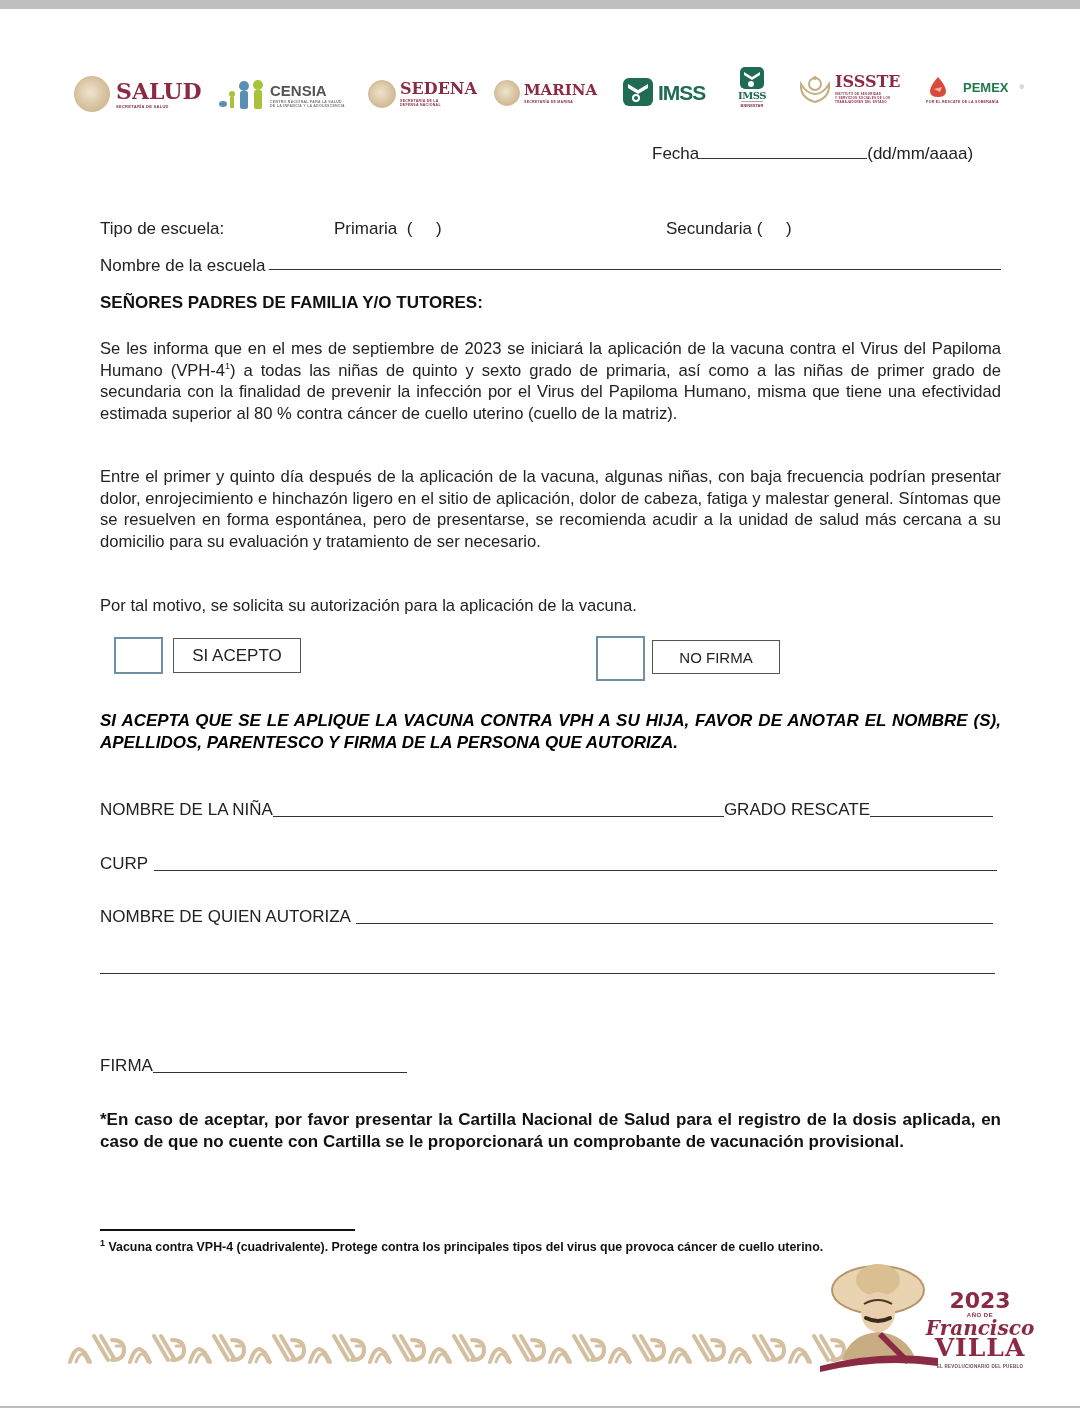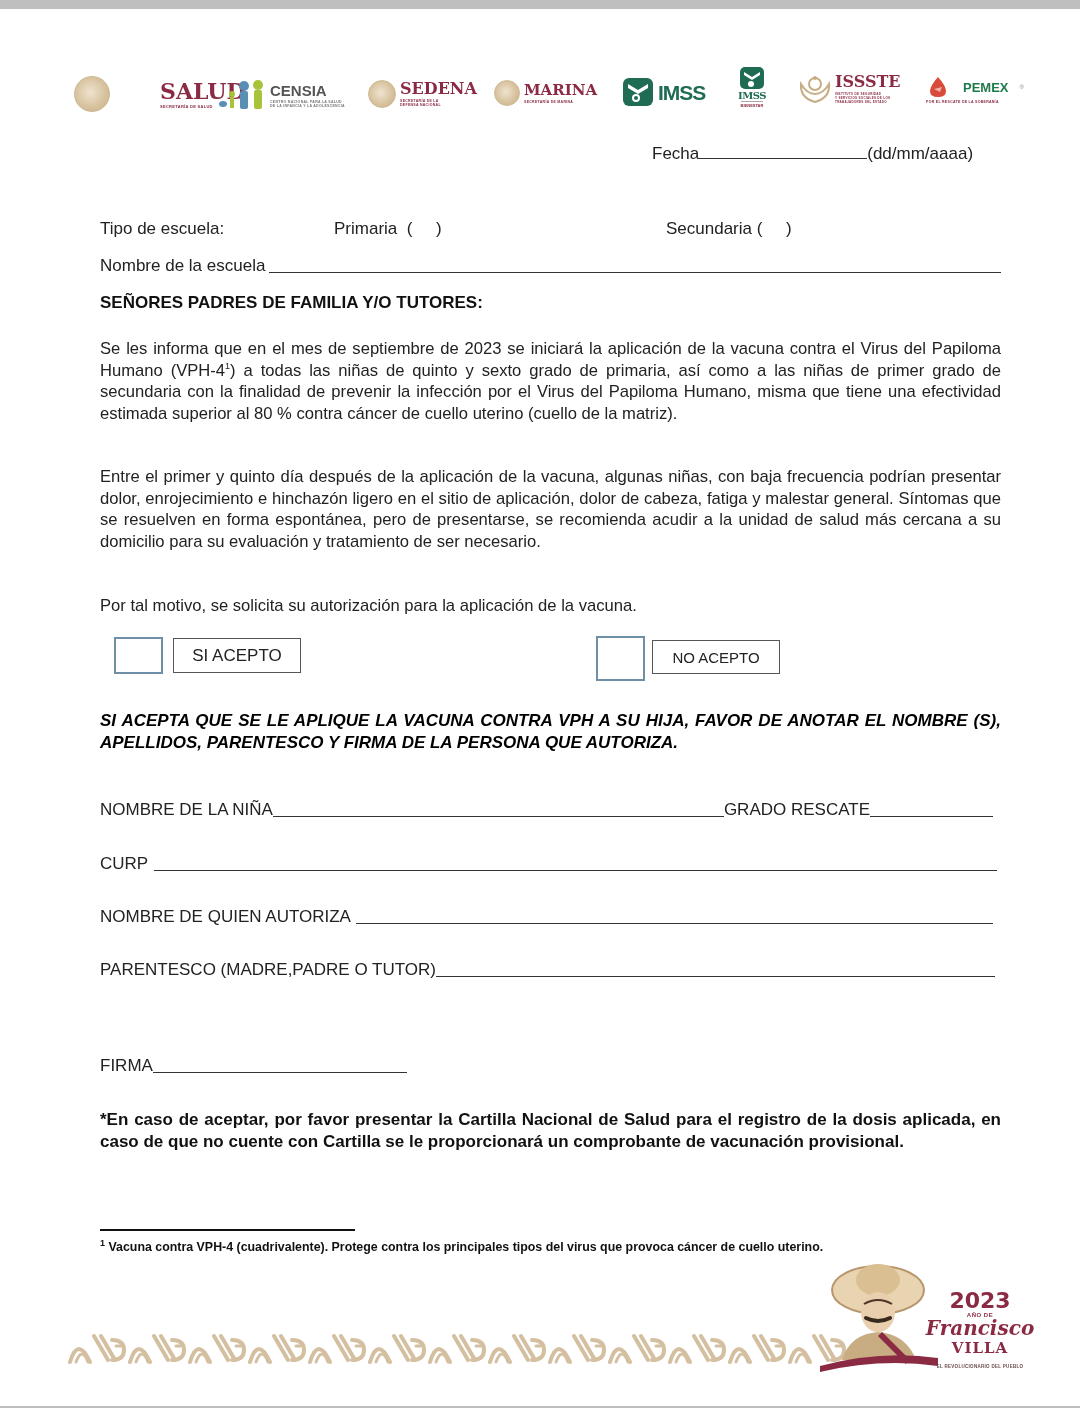--- a/index.html
+++ b/index.html
@@ -19,21 +19,21 @@
     .sans-title { font-family: "Liberation Sans", sans-serif; font-weight: bold; line-height: 1; }
 
     
     .date-line { position: absolute; top: 144px; left: 652px; font-size: 17px; color: #222; }
     .uline { display: inline-block; border-bottom: 1px solid #333; vertical-align: baseline; height: 14px; }
 
     .row { position: absolute; left: 100px; font-size: 17px; color: #222; }
     .tipo-label { left: 100px; top: 219px; }
     .tipo-primaria { left: 334px; top: 219px; }
     .tipo-secundaria { left: 666px; top: 219px; }
-    .escuela { left: 100px; top: 256px; width: 901px; display: flex; align-items: flex-end; }
+    .escuela { left: 100px; top: 256px; width: 901px; display: flex; }
     .escuela .fill { flex: 1; border-bottom: 1px solid #333; margin-left: 4px; height: 14px; margin-bottom: 3px; }
 
     .heading { position: absolute; left: 100px; top: 293px; font-size: 17px; font-weight: bold; color: #111; }
 
     .para { position: absolute; left: 100px; width: 901px; font-size: 16.6px; line-height: 21.6px; text-align: justify; color: #222; }
     .p1 { top: 338px; }
     .p2 { top: 466px; }
     .p3 { top: 595px; }
     sup { font-size: 9px; line-height: 0; }
 
@@ -59,31 +59,31 @@
     .footnote-rule { position: absolute; left: 100px; top: 1229px; width: 255px; height: 2px; background: #111; }
     .footnote { position: absolute; left: 100px; top: 1240px; font-size: 12.4px; font-weight: bold; color: #111; }
 
     .pattern-band { position: absolute; left: 68px; top: 1332px; width: 790px; height: 34px; overflow: hidden; }
 
     .villa { position: absolute; left: 820px; top: 1262px; width: 210px; height: 112px; }
     .villa-text { position: absolute; left: 105px; top: 28px; width: 110px; text-align: center; color: #8a2b43; }
     .villa-year { font-size: 22px; font-weight: bold; line-height: 22px; font-family: "DejaVu Sans", sans-serif; }
     .villa-ano { font-size: 6px; font-weight: bold; letter-spacing: 0.5px; }
     .villa-name { font-family: "DejaVu Serif", serif; font-style: italic; font-weight: bold; font-size: 20px; line-height: 20px; }
-    .villa-surname { font-family: "DejaVu Serif", serif; font-weight: bold; font-size: 15px; line-height: 20px; letter-spacing: 1px; }
+    .villa-surname { font-family: "DejaVu Serif", serif; font-weight: bold; font-size: 25px; line-height: 20px; letter-spacing: 1px; }
     .villa-tag { font-size: 4.5px; letter-spacing: 0.3px; margin-top: 6px; color: #6a4a4a; font-weight: bold; }
   </style>
 </head>
 <body>
 
 <div class="top-bar"></div>
 
 <div class="logos">
 
-  <div class="logo" style="left:4px;top:6px;gap:44px;">
+  <div class="logo" style="left:4px;top:6px;">
     <div class="seal" style="width:36px;height:36px;"></div>
     <div class="logo-text-block">
       <span class="logo-title" style="font-size:22px;">SALUD</span>
       <span class="logo-sub">SECRETARÍA DE SALUD</span>
     </div>
   </div>
 
   <div class="logo" style="left:148px;top:10px;">
     <svg width="48" height="30" viewBox="0 0 48 30">
       <ellipse cx="5" cy="24" rx="4" ry="3" fill="#5a8fb5"></ellipse>
@@ -182,21 +182,21 @@
 
 <p class="para p1"><span>Se les informa que en el mes de septiembre de 2023 se iniciará la aplicación de la vacuna contra el Virus del Papiloma Humano (VPH-4</span><sup>1</sup><span>) a todas las niñas de quinto y sexto grado de primaria, así como a las niñas de primer grado de secundaria con la finalidad de prevenir la infección por el Virus del Papiloma Humano, misma que tiene una efectividad estimada superior al 80 % contra cáncer de cuello uterino (cuello de la matriz).</span></p>
 
 <p class="para p2">Entre el primer y quinto día después de la aplicación de la vacuna, algunas niñas, con baja frecuencia podrían presentar dolor, enrojecimiento e hinchazón ligero en el sitio de aplicación, dolor de cabeza, fatiga y malestar general. Síntomas que se resuelven en forma espontánea, pero de presentarse, se recomienda acudir a la unidad de salud más cercana a su domicilio para su evaluación y tratamiento de ser necesario.</p>
 
 <p class="para p3">Por tal motivo, se solicita su autorización para la aplicación de la vacuna.</p>
 
 <div class="check si"></div>
 <div class="opt-label si">SI ACEPTO</div>
 <div class="check no"></div>
-<div class="opt-label no">NO ACEPTO</div>
+<div class="opt-label no">NO FIRMA</div>
 
 <div class="instruct">SI ACEPTA QUE SE LE APLIQUE LA VACUNA CONTRA VPH A SU HIJA, FAVOR DE ANOTAR EL NOMBRE (S), APELLIDOS, PARENTESCO Y FIRMA DE LA PERSONA QUE AUTORIZA.</div>
 
 <div class="field f-nina">
   <span>NOMBRE DE LA NIÑA</span>
   <span class="fill" style="width:451px;"></span>
   <span>GRADO RESCATE</span>
   <span class="fill" style="flex:1;"></span>
 </div>
 
@@ -204,21 +204,20 @@
   <span>CURP</span>
   <span class="fill" style="flex:1;margin-left:6px;"></span>
 </div>
 
 <div class="field f-quien">
   <span>NOMBRE DE QUIEN AUTORIZA</span>
   <span class="fill" style="flex:1;margin-left:5px;"></span>
 </div>
 
 <div class="field f-paren">
-  <span>PARENTESCO (MADRE,PADRE O TUTOR)</span>
   <span class="fill" style="flex:1;"></span>
 </div>
 
 <div class="field f-firma">
   <span>FIRMA</span>
   <span class="fill" style="flex:1;"></span>
 </div>
 
 <div class="note">*En caso de aceptar, por favor presentar la Cartilla Nacional de Salud para el registro de la dosis aplicada, en caso de que no cuente con Cartilla se le proporcionará un comprobante de vacunación provisional.</div>
 

